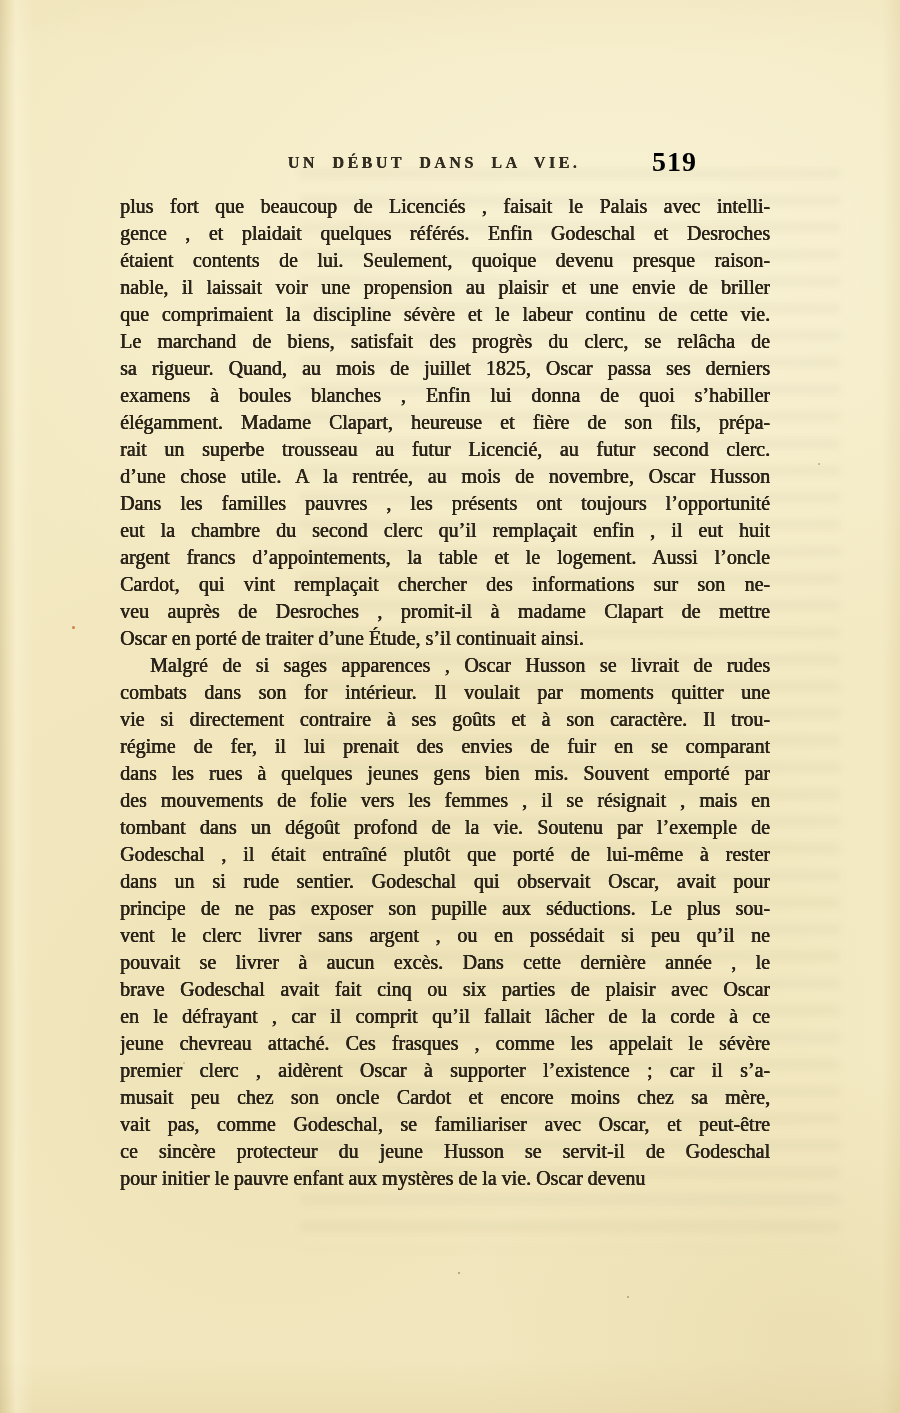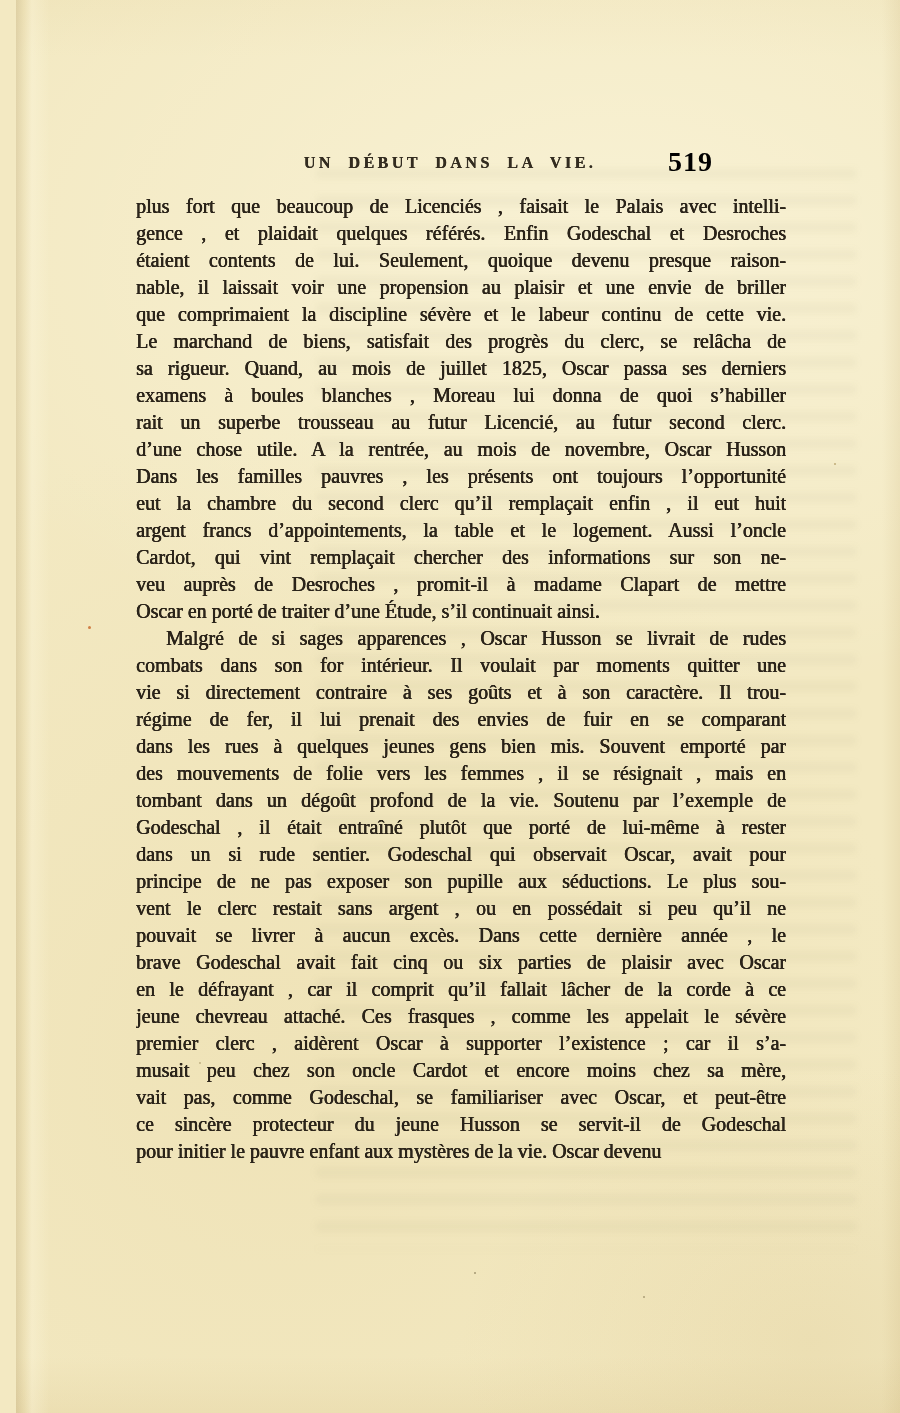--- a/index.html
+++ b/index.html
@@ -106,21 +106,21 @@
     text-align-last: justify;
     text-shadow: 0.45px 0 0 currentColor, 0 0.3px 0 currentColor;
     white-space: normal;
   }
   .line.last { text-align-last: left; }
   .line.indent { text-indent: 30px; }
 </style>
 </head>
 <body>
 
-<div style="position:absolute; inset:0;margin-left:16px;">
+<div style="position:absolute; inset:0;">
   <div class="paper-texture"></div>
   <div class="gutter-shadow"></div>
   <div class="edge-shadow-right"></div>
   <div class="showthrough"></div>
   <div class="speck s1"></div>
   <div class="speck s2"></div>
   <div class="speck s3"></div>
   <div class="speck s4"></div>
   <div class="speck s5"></div>
 
@@ -130,42 +130,43 @@
 
   <div class="text-block" id="text-block">
       <div class="paragraph">
         <div class="line">plus fort que beaucoup de Licenciés , faisait le Palais avec intelli-</div>
         <div class="line">gence , et plaidait quelques référés. Enfin Godeschal et Desroches</div>
         <div class="line">étaient contents de lui. Seulement, quoique devenu presque raison-</div>
         <div class="line">nable, il laissait voir une propension au plaisir et une envie de briller</div>
         <div class="line">que comprimaient la discipline sévère et le labeur continu de cette vie.</div>
         <div class="line">Le marchand de biens, satisfait des progrès du clerc, se relâcha de</div>
         <div class="line">sa rigueur. Quand, au mois de juillet 1825, Oscar passa ses derniers</div>
-        <div class="line">examens à boules blanches , Moreau lui donna de quoi s’habiller</div>
+        <div class="line">examens à boules blanches , Enfin lui donna de quoi s’habiller</div>
+        <div class="line">élégamment. Madame Clapart, heureuse et fière de son fils, prépa-</div>
         <div class="line">rait un superbe trousseau au futur Licencié, au futur second clerc.</div>
         <div class="line">d’une chose utile. A la rentrée, au mois de novembre, Oscar Husson</div>
         <div class="line">Dans les familles pauvres , les présents ont toujours l’opportunité</div>
         <div class="line">eut la chambre du second clerc qu’il remplaçait enfin , il eut huit</div>
         <div class="line">argent francs d’appointements, la table et le logement. Aussi l’oncle</div>
         <div class="line">Cardot, qui vint remplaçait chercher des informations sur son ne-</div>
         <div class="line">veu auprès de Desroches , promit-il à madame Clapart de mettre</div>
         <div class="line last">Oscar en porté de traiter d’une Étude, s’il continuait ainsi.</div>
       </div>
       <div class="paragraph">
         <div class="line indent">Malgré de si sages apparences , Oscar Husson se livrait de rudes</div>
         <div class="line">combats dans son for intérieur. Il voulait par moments quitter une</div>
         <div class="line">vie si directement contraire à ses goûts et à son caractère. Il trou-</div>
         <div class="line">régime de fer, il lui prenait des envies de fuir en se comparant</div>
         <div class="line">dans les rues à quelques jeunes gens bien mis. Souvent emporté par</div>
         <div class="line">des mouvements de folie vers les femmes , il se résignait , mais en</div>
         <div class="line">tombant dans un dégoût profond de la vie. Soutenu par l’exemple de</div>
         <div class="line">Godeschal , il était entraîné plutôt que porté de lui-même à rester</div>
         <div class="line">dans un si rude sentier. Godeschal qui observait Oscar, avait pour</div>
         <div class="line">principe de ne pas exposer son pupille aux séductions. Le plus sou-</div>
-        <div class="line">vent le clerc restait sans argent , ou en possédait si peu qu’il ne</div>
+        <div class="line">vent le clerc livrer sans argent , ou en possédait si peu qu’il ne</div>
         <div class="line">pouvait se livrer à aucun excès. Dans cette dernière année , le</div>
         <div class="line">brave Godeschal avait fait cinq ou six parties de plaisir avec Oscar</div>
         <div class="line">en le défrayant , car il comprit qu’il fallait lâcher de la corde à ce</div>
         <div class="line">jeune chevreau attaché. Ces frasques , comme les appelait le sévère</div>
         <div class="line">premier clerc , aidèrent Oscar à supporter l’existence ; car il s’a-</div>
         <div class="line">musait peu chez son oncle Cardot et encore moins chez sa mère,</div>
         <div class="line">vait pas, comme Godeschal, se familiariser avec Oscar, et peut-être</div>
         <div class="line">ce sincère protecteur du jeune Husson se servit-il de Godeschal</div>
         <div class="line last">pour initier le pauvre enfant aux mystères de la vie. Oscar devenu</div>
       </div>

